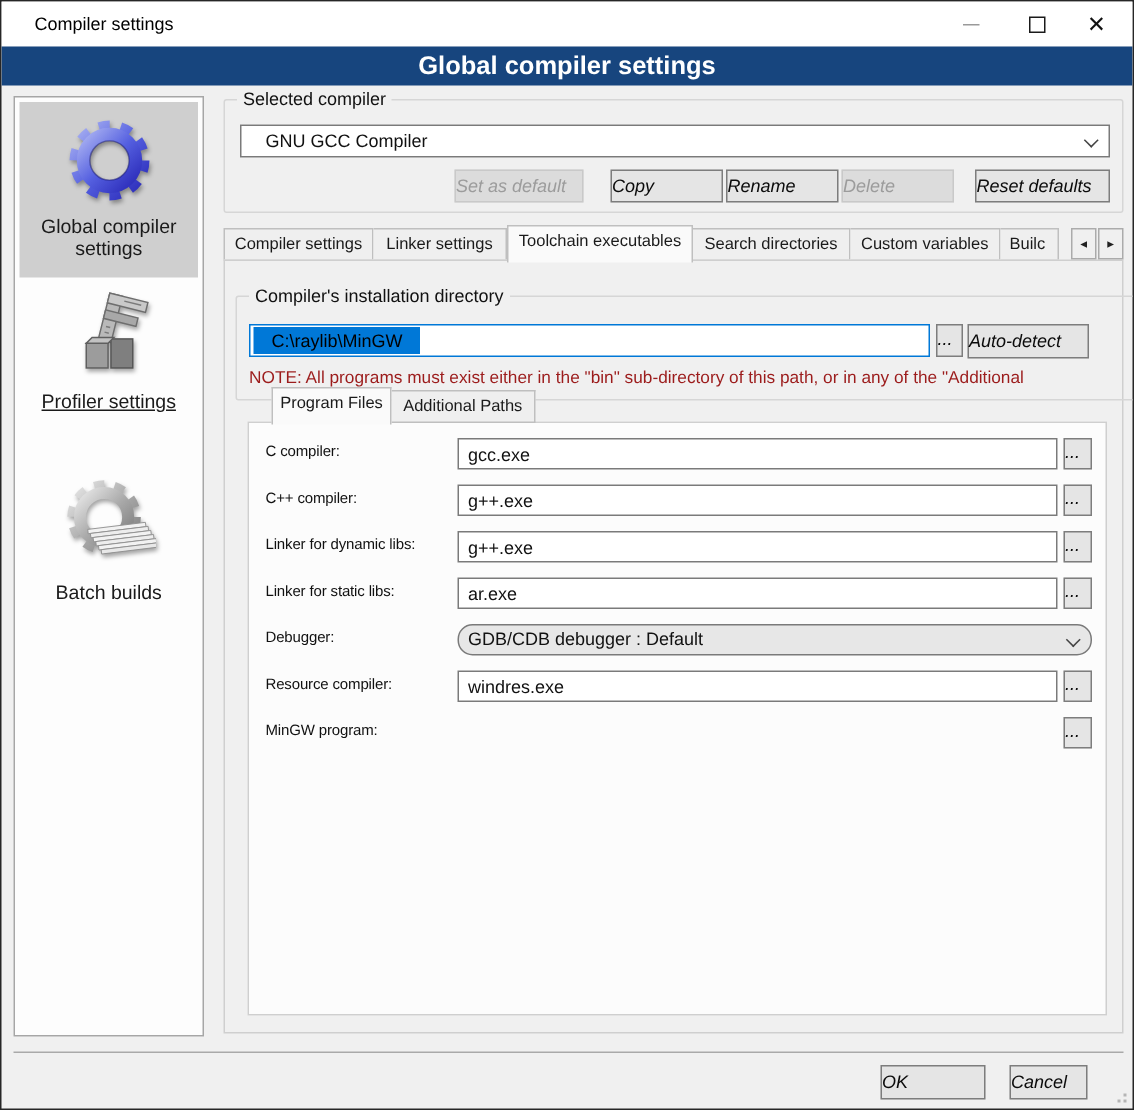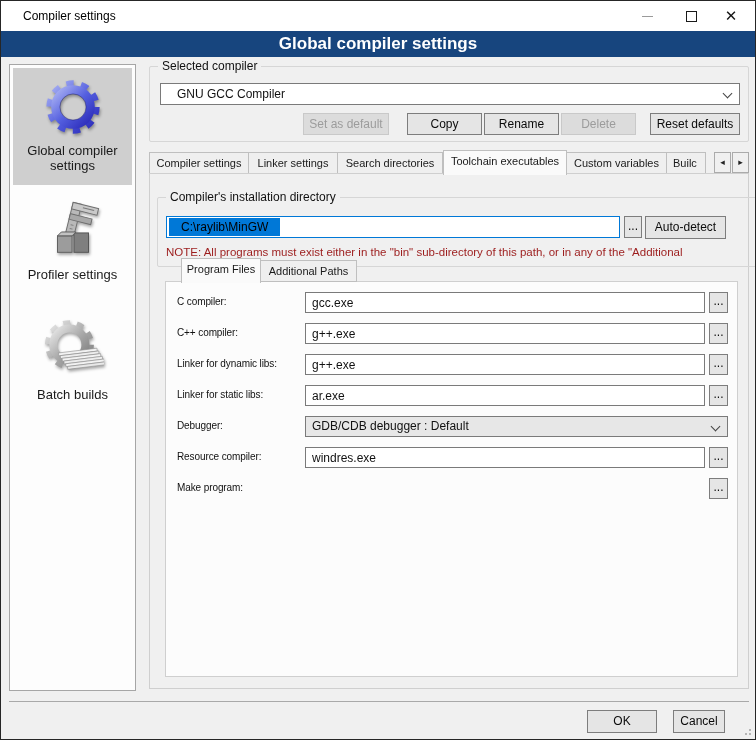--- a/index.html
+++ b/index.html
@@ -26,40 +26,40 @@
 
   
   .sidebar { position:absolute; left:8px; top:63px; width:127px; height:627px;
              background:#fdfdfd; border:1px solid #a6a6a6; }
   .side-item { position:absolute; left:3px; width:119px; text-align:center;
                font-size:13px; color:#1a1a1a; padding-top:6px; cursor:default; }
   .side-item.sel { background:#cfcfcf; }
   .side-item svg { display:block; margin:2px auto 5px auto;
                    filter:drop-shadow(1px 2px 1.5px rgba(0,0,0,.35)); }
   .si-1 { top:3px;  height:117px; }
-  .si-2 { top:127px; height:112px; }
+  .si-2 { top:120px; height:112px;text-decoration:underline; }
   .si-3 { top:247px; height:112px; }
   .side-label { line-height:15px; display:block; }
 
   
   .groupbox { position:absolute; border:1px solid #d6d6d6; border-radius:2px; }
   .groupbox > .legend { position:absolute; top:-8px; left:8px; background:#f0f0f0;
                         padding:0 4px; font-size:12px; color:#111; }
 
   
   .g-compiler { left:148px; top:65px; width:600px; height:76px; }
   .combo { position:absolute; height:22px; background:#fff; border:1px solid #7a7a7a;
            font-size:12px; line-height:20px; padding-left:6px; }
   .combo .chev { position:absolute; right:8px; top:6px; width:7px; height:7px;
                  border-right:1.4px solid #444; border-bottom:1.4px solid #444;
                  transform:rotate(45deg); }
   .compiler-combo { left:10px; top:16px; width:580px;padding-left:16px; }
 
   .btn { position:absolute; height:22px; background:#e5e5e5; border:1px solid #7d7d7d;
-         font-size:12px; text-align:center; line-height:20px; color:#0b0b0b; cursor:default; }
+         font-size:12px; text-align:left; line-height:20px; color:#0b0b0b; cursor:default;font-style:italic; }
   .btn.disabled { background:#dcdcdc; border-color:#c9c9c9; color:#9c9c9c; }
   .b-setdefault { left:153px; top:46px; width:86px; }
   .b-copy       { left:257px; top:46px; width:75px; }
   .b-rename     { left:334px; top:46px; width:75px; }
   .b-delete     { left:411px; top:46px; width:75px; }
   .b-reset      { left:500px; top:46px; width:90px; }
 
   
   .tabstrip { position:absolute; left:148px; top:150px; width:600px; height:23px; }
   .tab { position:relative; float:left; height:22px; margin-top:1px; background:#efefef;
@@ -97,21 +97,21 @@
 
   
   .frow { position:absolute; left:0; width:100%; height:22px; }
   .frow .flabel { position:absolute; left:11px; top:4px; font-size:10px;
                   letter-spacing:-0.1px; color:#111; }
   .frow input { position:absolute; left:139px; top:0; width:400px; height:21px;
                 border:1px solid #7a7a7a; background:#fff; font-family:"Liberation Sans",sans-serif;
                 font-size:12px; padding-left:6px; color:#111; }
   .frow .b-browse { left:543px; top:0px; width:19px; height:21px; line-height:17px; }
   .frow .fselect { left:139px; top:0; width:423px; height:21px; background:#e7e7e7;
-                   line-height:19px; }
+                   line-height:19px;border-radius:10px; }
   .r0{top:10px;} .r1{top:41px;} .r2{top:72px;} .r3{top:103px;}
   .r4{top:134px;} .r5{top:165px;} .r6{top:196px;}
 
   
   .footer-divider { position:absolute; left:8px; top:700px; width:740px; height:0;
                     border-top:1px solid #a9a9a9; }
   .b-ok     { left:586px; top:709px; width:70px; height:23px; }
   .b-cancel { left:672px; top:709px; width:52px; height:23px; }
   .grip { position:absolute; right:4px; bottom:4px; width:8px; height:8px; }
   .grip i { position:absolute; width:2px; height:2px; background:#b5b5b5; }
@@ -206,22 +206,22 @@
     <div class="btn disabled b-setdefault">Set as default</div>
     <div class="btn b-copy">Copy</div>
     <div class="btn b-rename">Rename</div>
     <div class="btn disabled b-delete">Delete</div>
     <div class="btn b-reset">Reset defaults</div>
   </div>
 
   <div class="tabstrip">
     <div class="tab t0">Compiler settings</div>
     <div class="tab t1">Linker settings</div>
+    <div class="tab t3 active">Toolchain executables</div>
     <div class="tab t2">Search directories</div>
-    <div class="tab t3 active">Toolchain executables</div>
     <div class="tab t4">Custom variables</div>
     <div class="tab t5">Builc</div>
     <div class="tab-arrow ta-left">
       <span>◂</span>
     </div>
     <div class="tab-arrow ta-right">
       <span>▸</span>
     </div>
   </div>
 
@@ -276,21 +276,21 @@
       </div>
     </div>
 
     <div class="frow r5">
       <span class="flabel">Resource compiler:</span>
       <input readonly="" value="windres.exe" style="">
       <div class="btn b-browse">...</div>
     </div>
 
     <div class="frow r6">
-      <span class="flabel">Make program:</span>
+      <span class="flabel">MinGW program:</span>
       <div class="btn b-browse">...</div>
     </div>
 
   </div>
 
   <div class="footer-divider"></div>
   <div class="btn b-ok">OK</div>
   <div class="btn b-cancel">Cancel</div>
   <div class="grip">
       <i></i>

